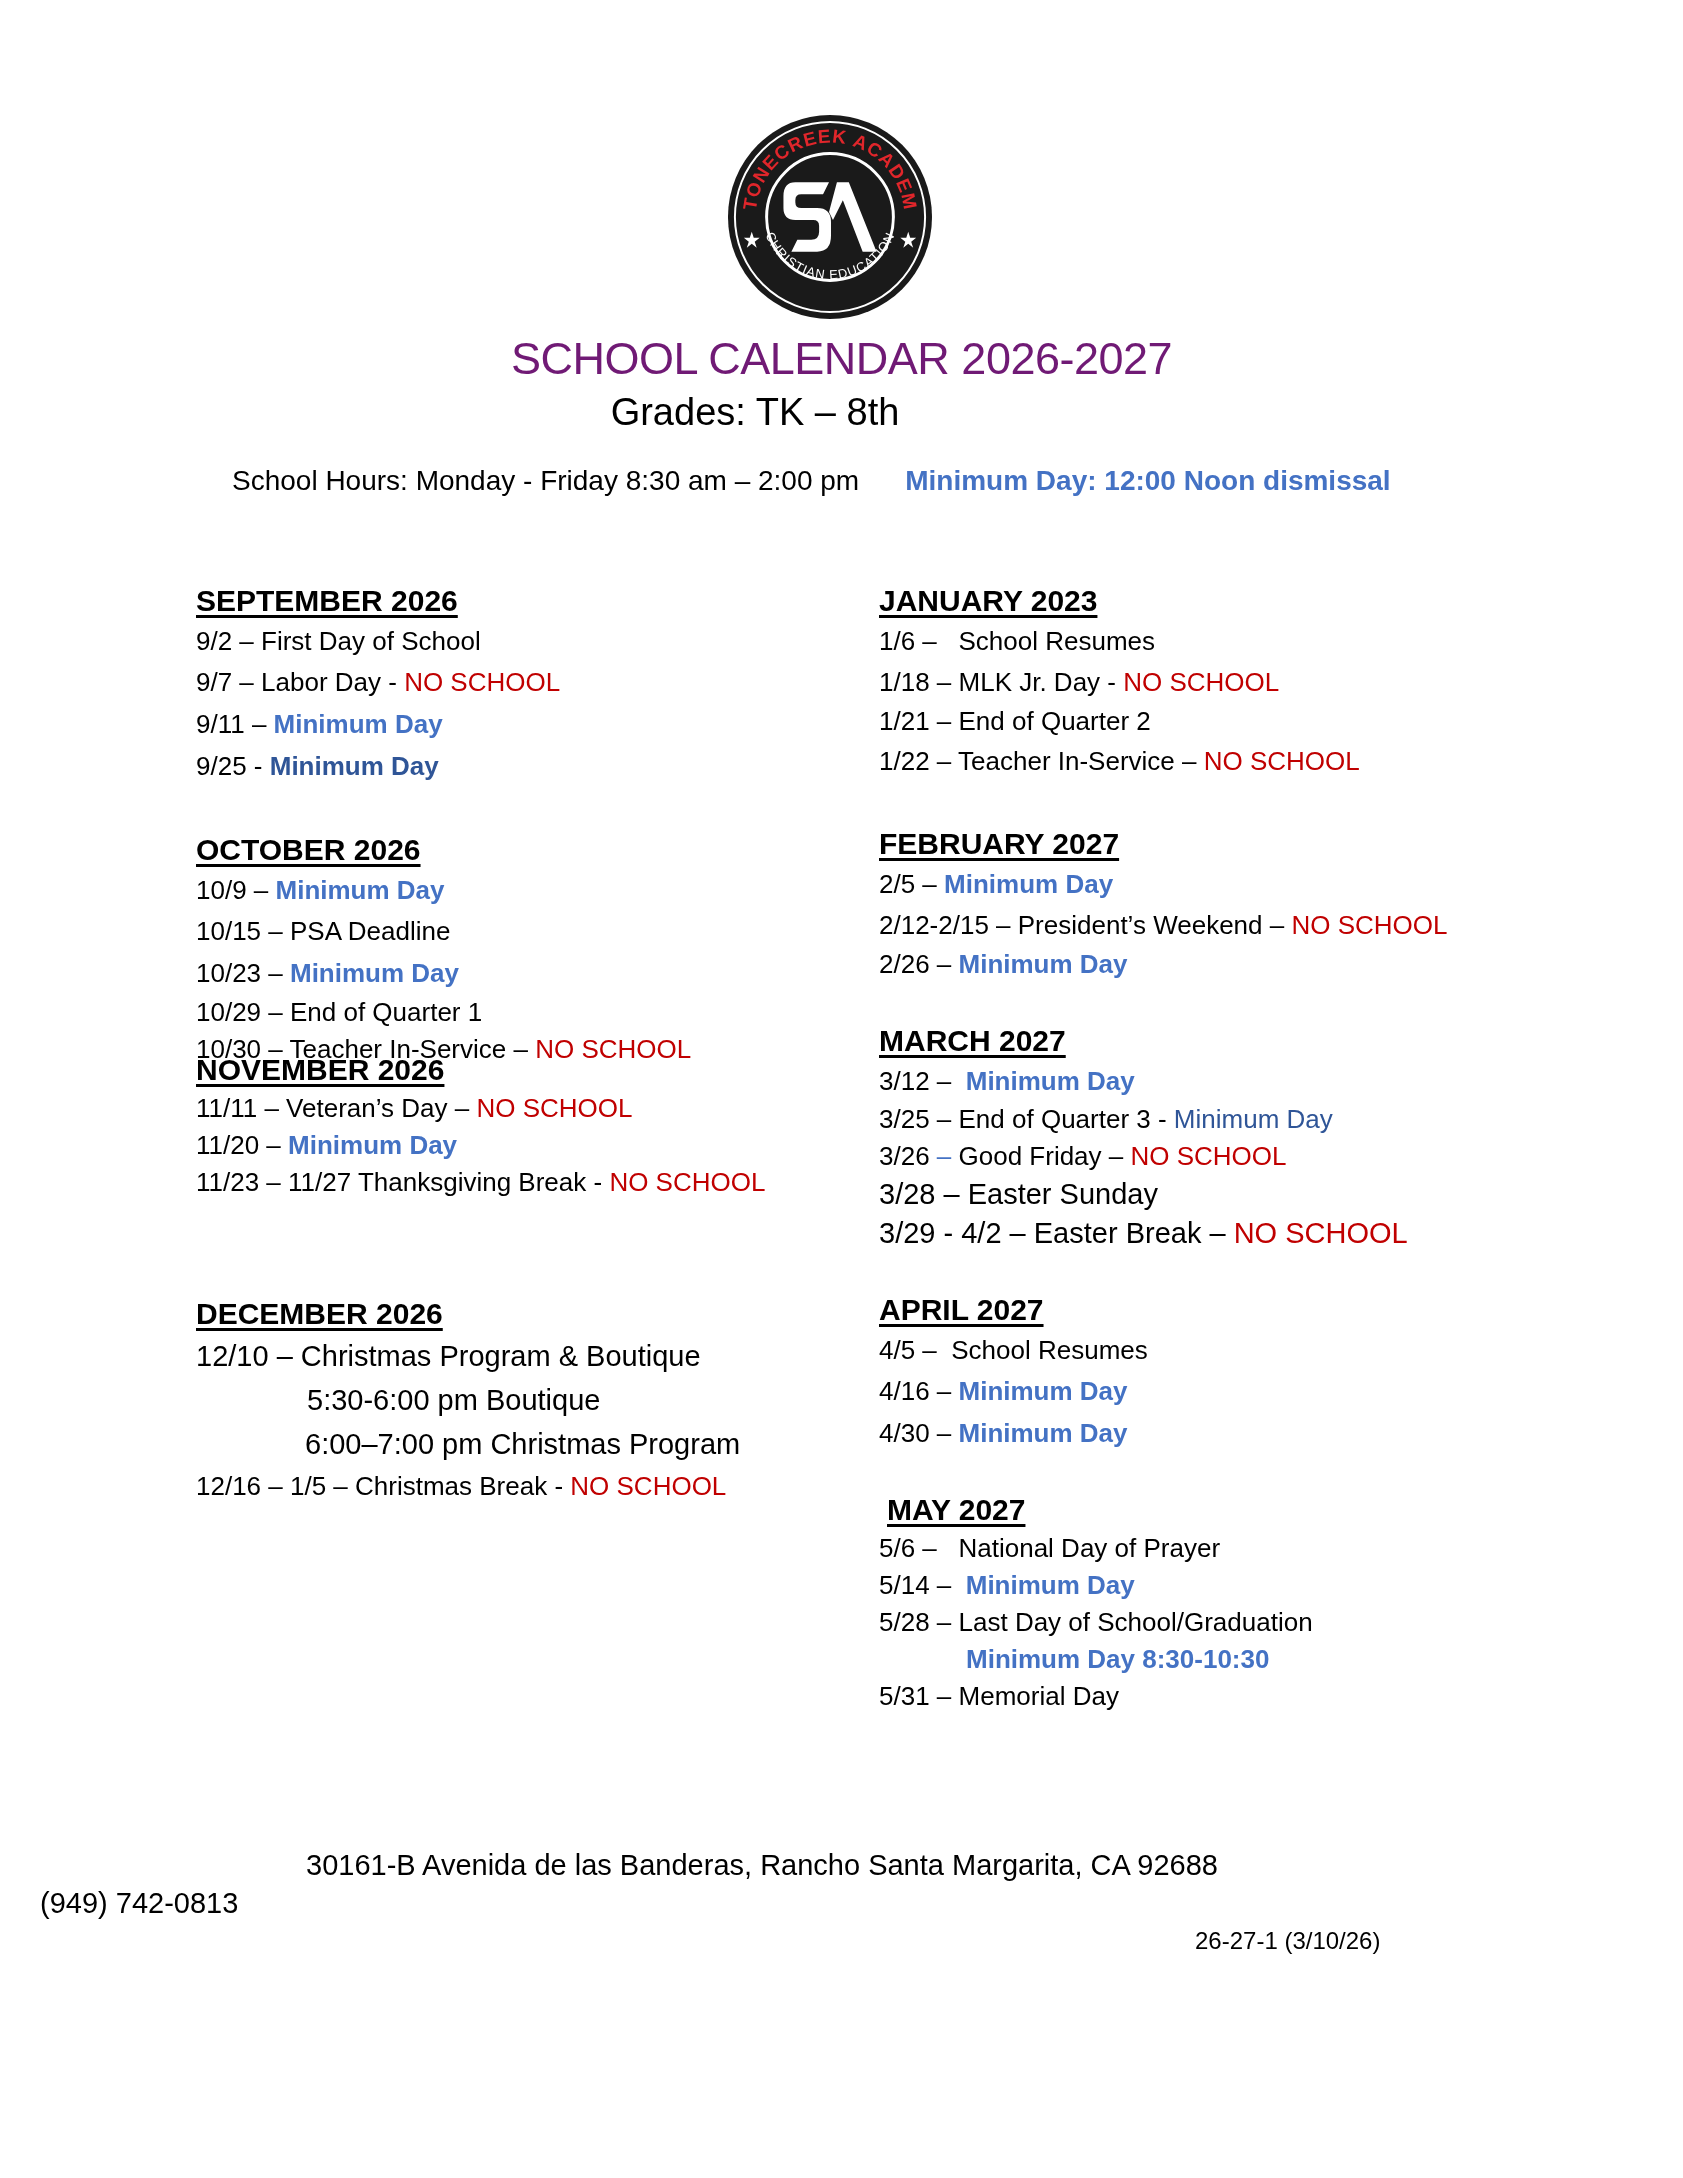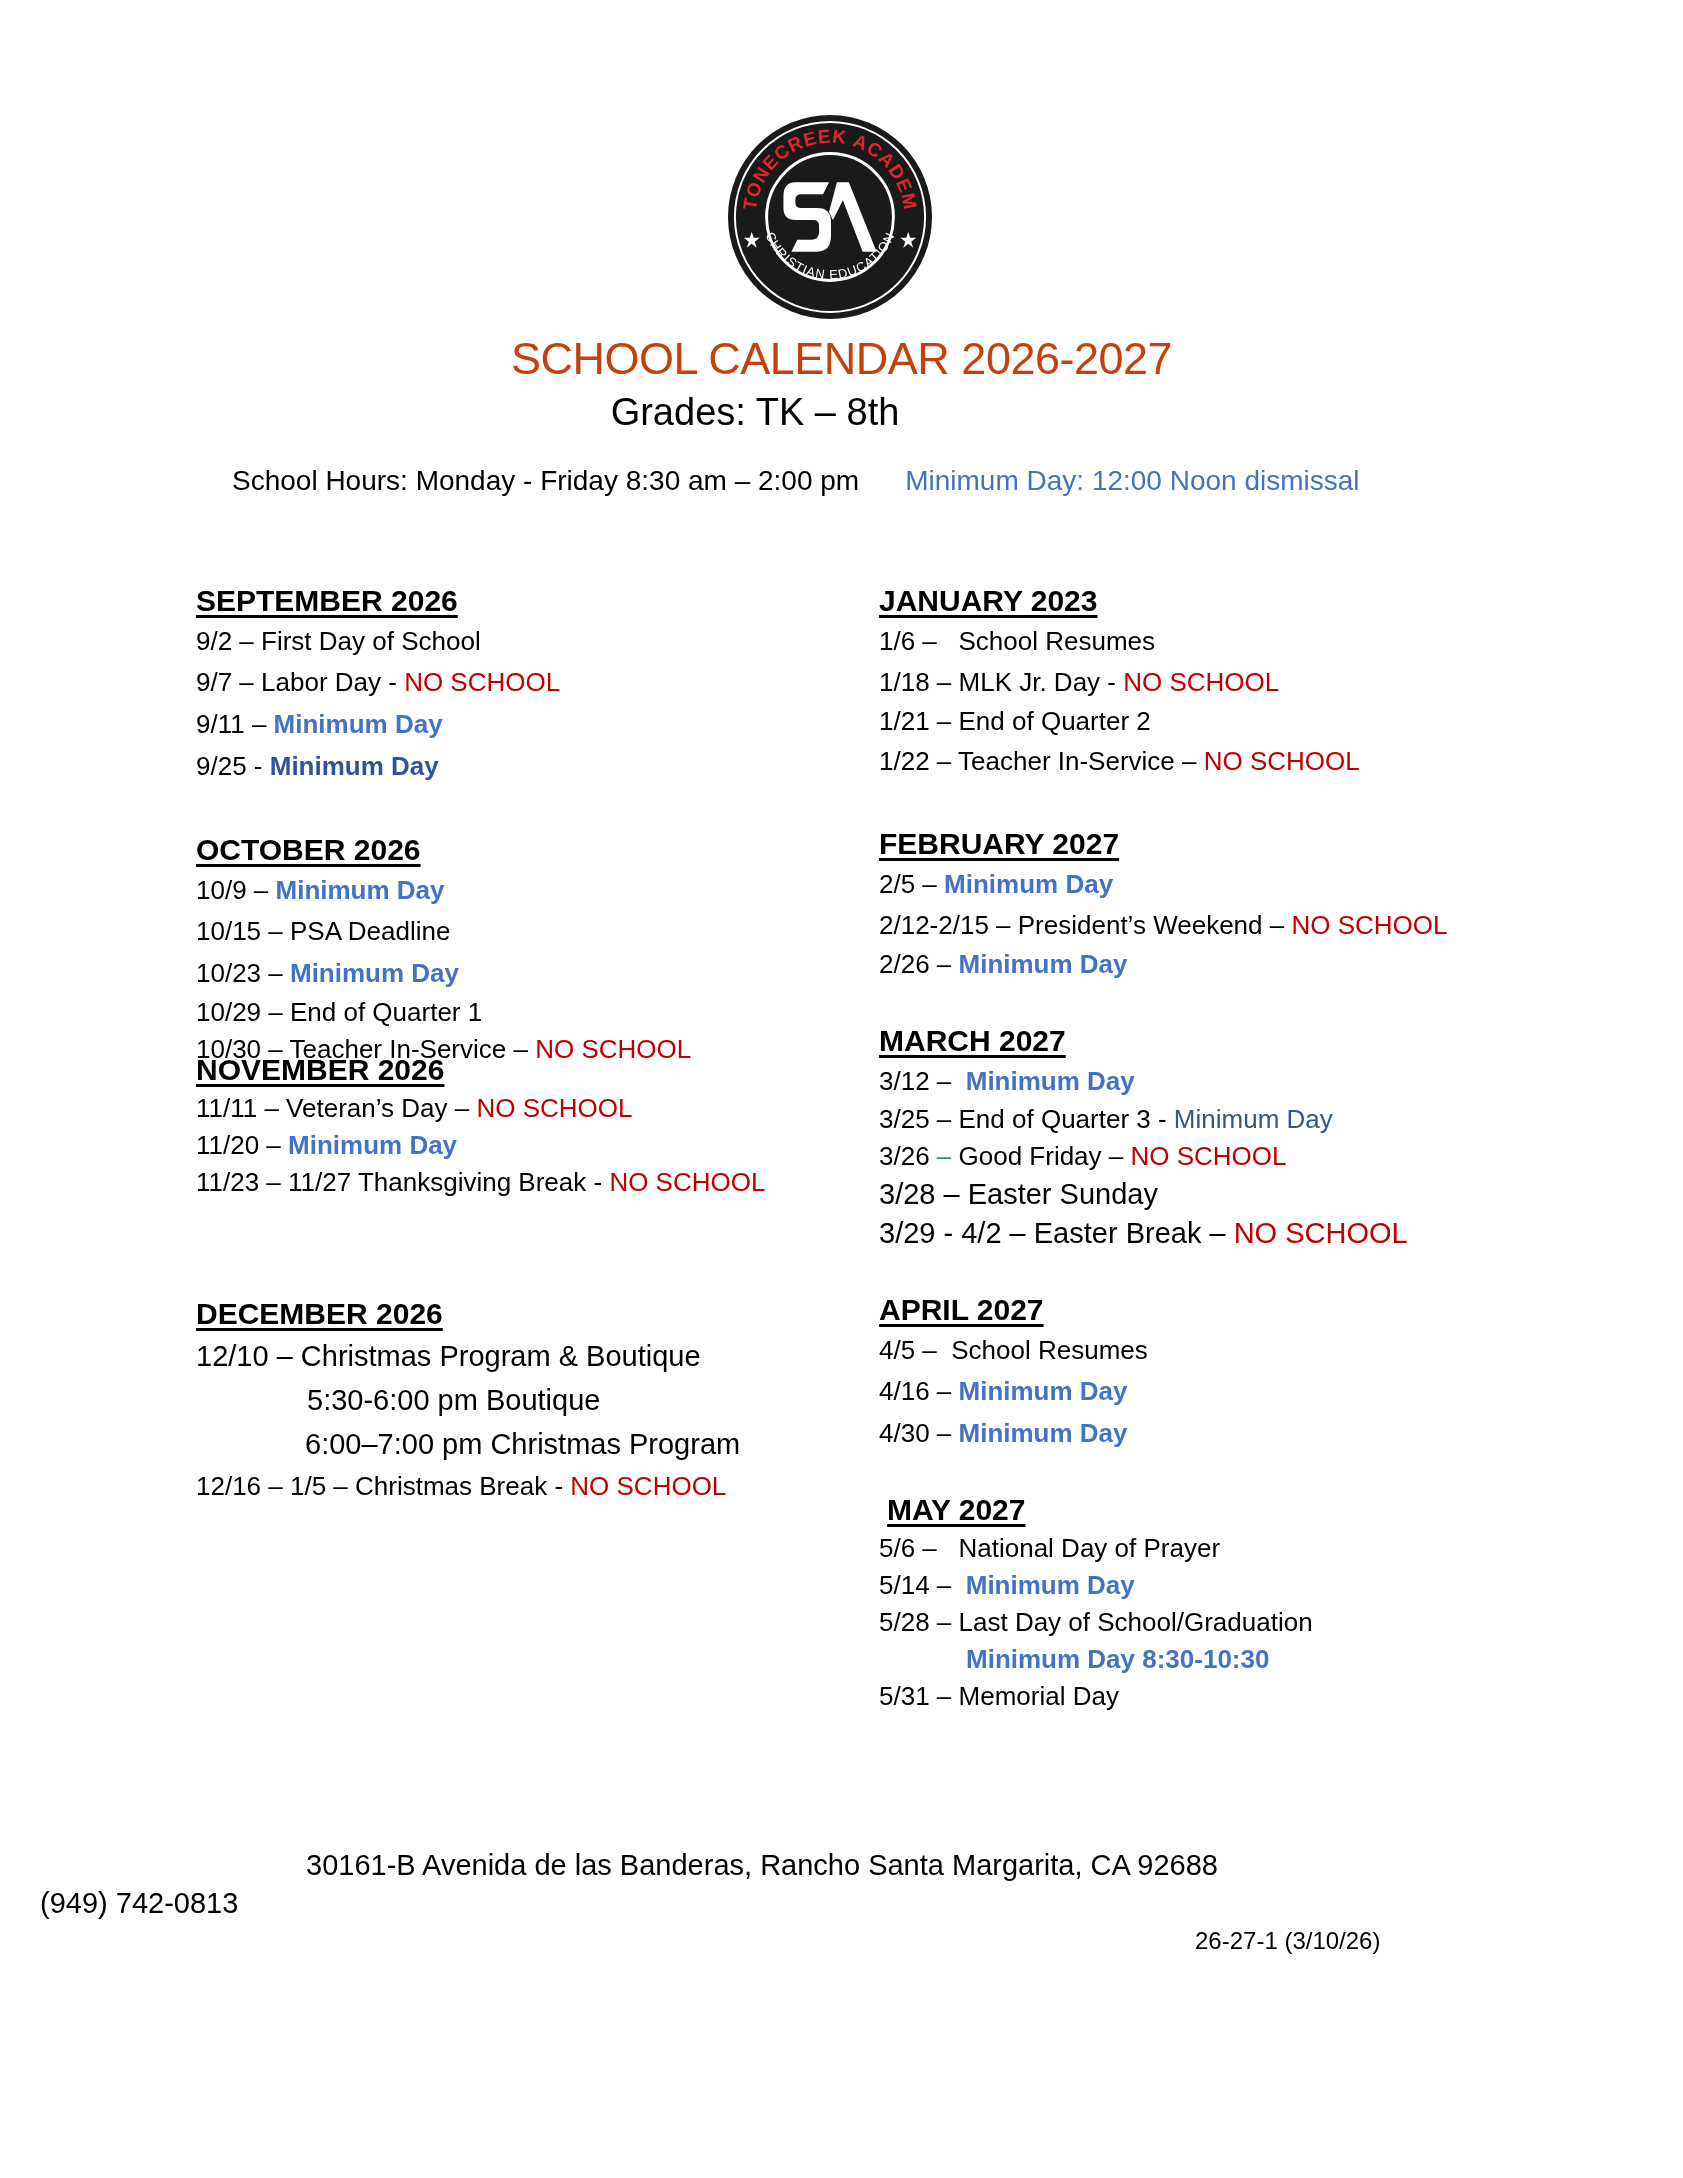--- a/index.html
+++ b/index.html
@@ -3,30 +3,30 @@
   <meta charset="utf-8">
   <style>
     html, body { margin: 0; padding: 0; background: #ffffff; }
     body {
       width: 1683px; height: 2178px; position: relative; overflow: hidden;
       font-family: "Liberation Sans", sans-serif; color: #000;
     }
     .logo { position: absolute; left: 726px; top: 113px; width: 208px; height: 208px; }
     .title {
       position: absolute; left: 0; width: 1683px; top: 333px; text-align: center;
-      font-size: 45px; color: #c2410c; letter-spacing: -0.5px;
+      font-size: 45px; color: #701a75; letter-spacing: -0.5px;
     }
     .grades {
       position: absolute; left: 0; width: 1510px; top: 391px; text-align: center;
       font-size: 38px; color: #000;
     }
     .hours {
       position: absolute; top: 465px; left: 232px; font-size: 28px; white-space: pre;
     }
-    .hours .mindis { color: #4472c4; font-weight: normal; margin-left: 46px; }
+    .hours .mindis { color: #4472c4; font-weight: bold; margin-left: 46px; }
     .col { position: absolute; top: 0; }
     .col.left { left: 196px; }
     .col.right { left: 879px; }
     .section { position: absolute; white-space: nowrap; }
     .heading {
       font-size: 30px; font-weight: bold; text-decoration: underline;
       text-decoration-thickness: 3px; text-underline-offset: 4px;
       height: 40px; line-height: 40px;
     }
     .ev { font-size: 26px; line-height: 40px; height: 40px; white-space: pre; }

